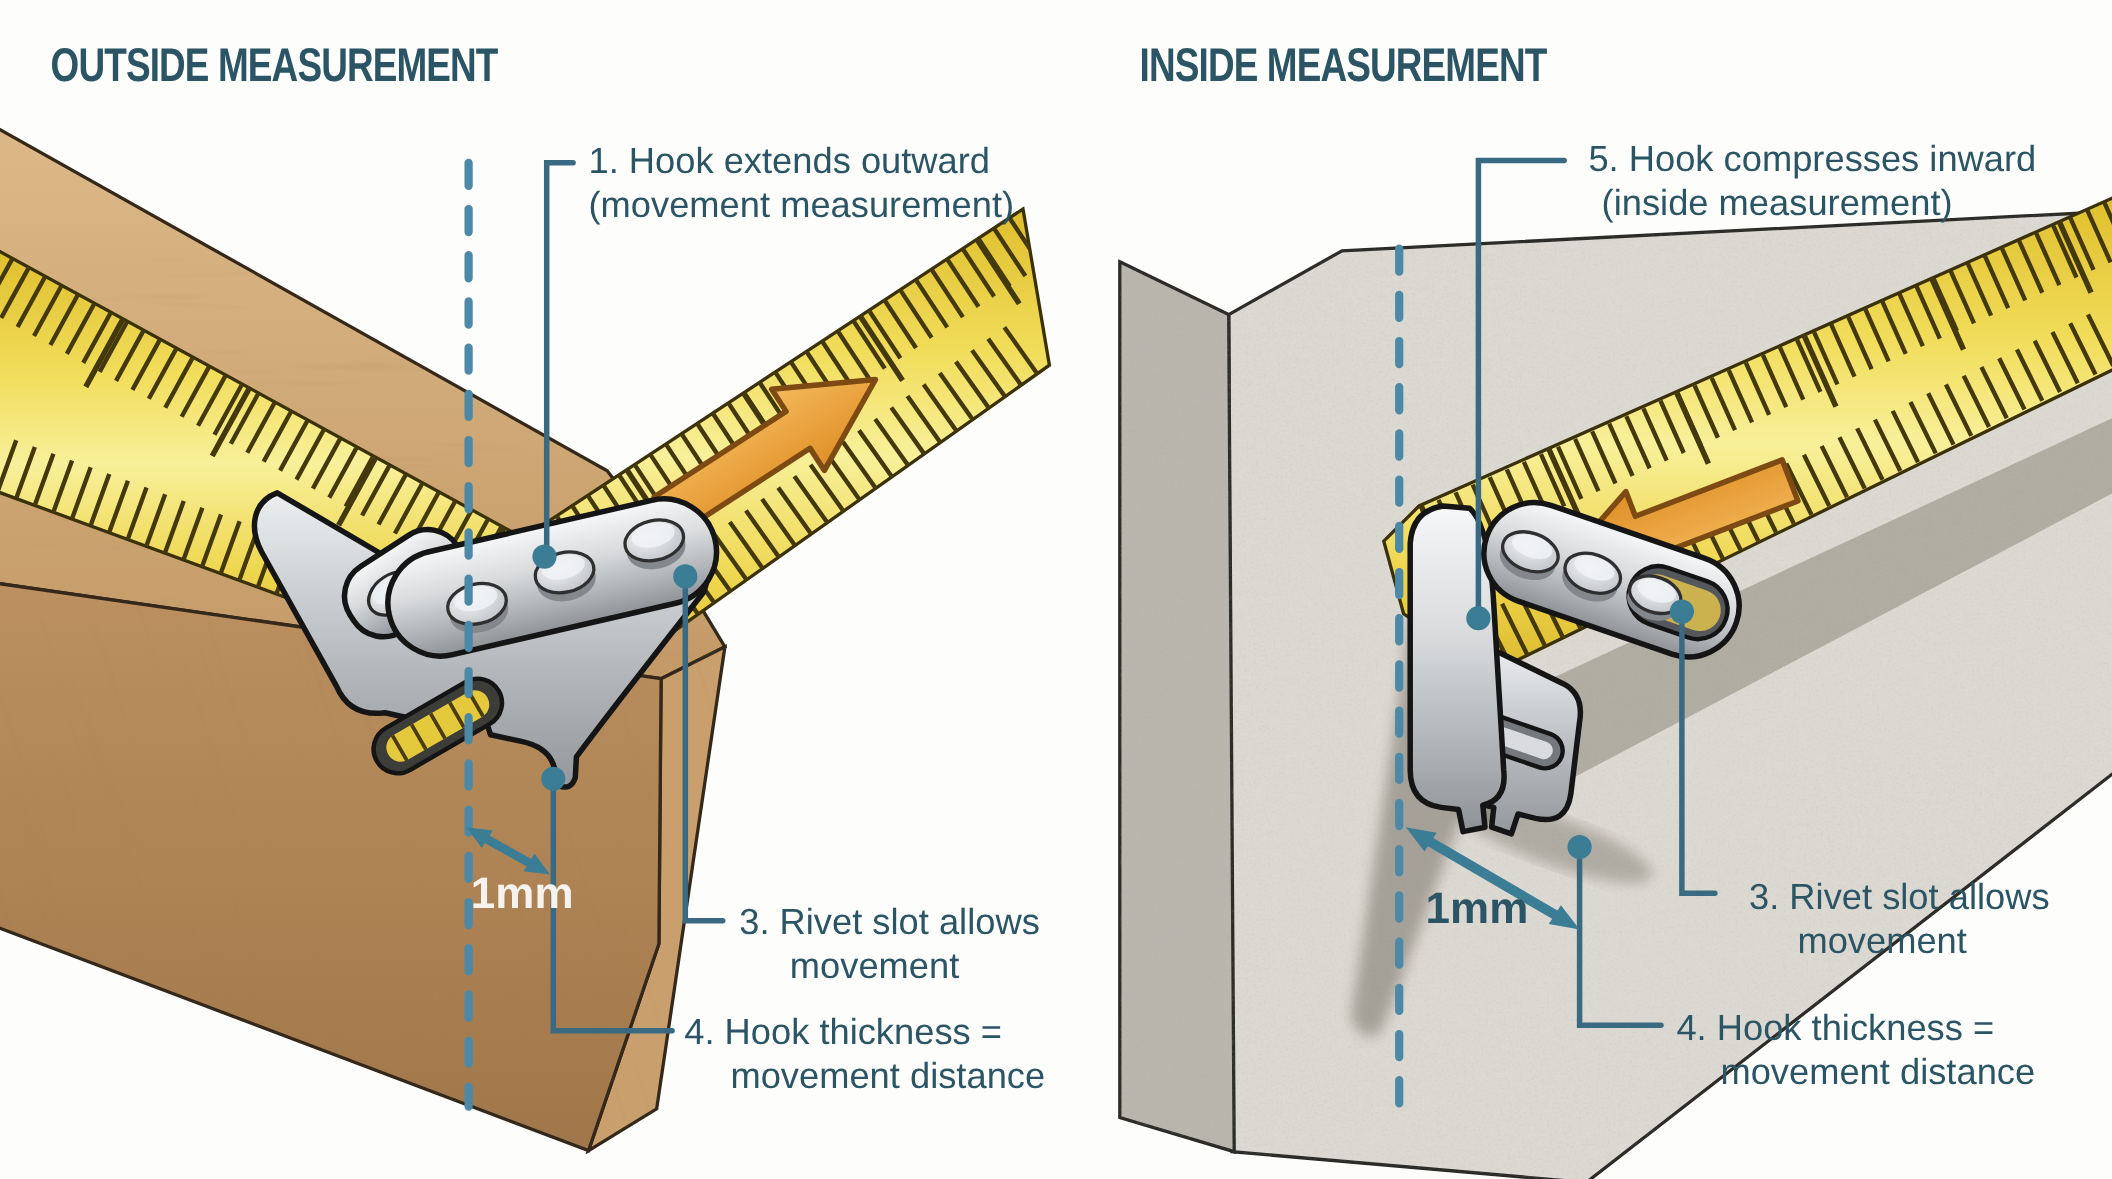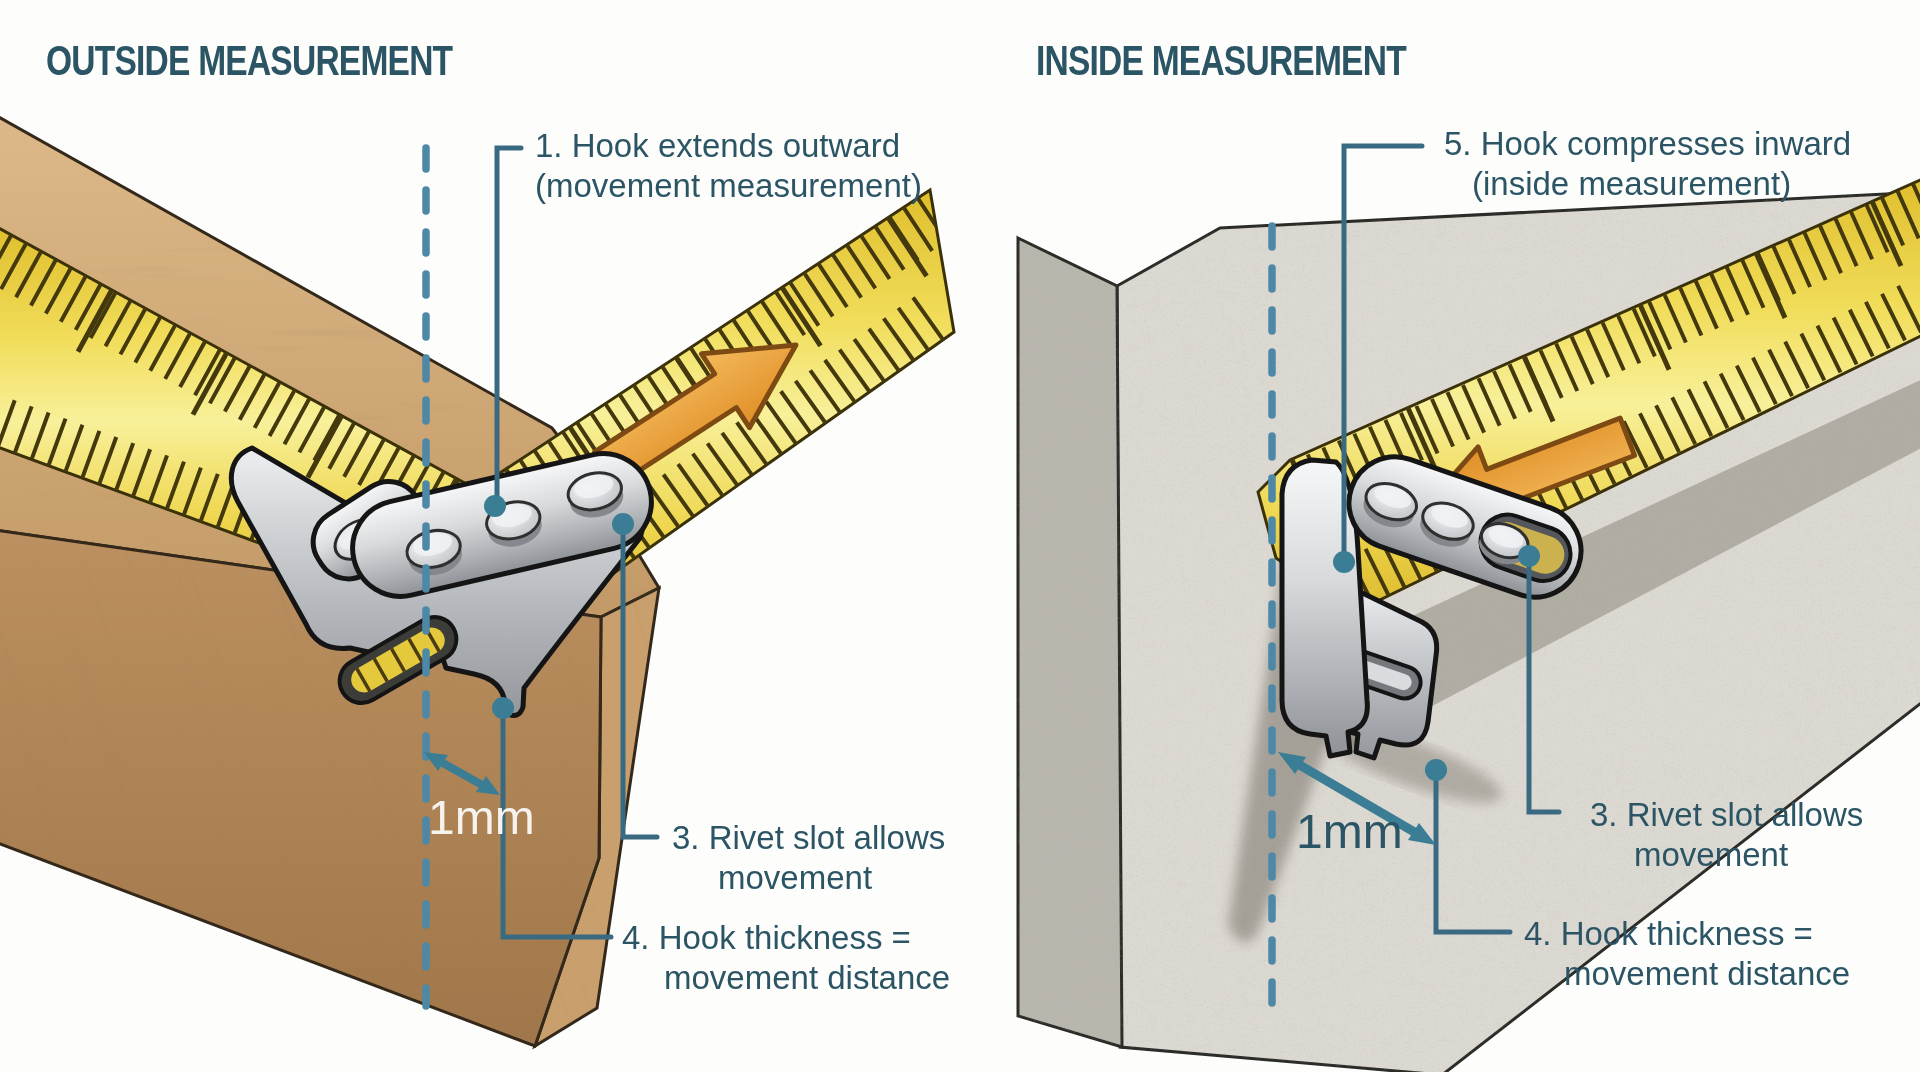--- a/index.html
+++ b/index.html
@@ -4,21 +4,21 @@
 <style>
   html,body{margin:0;padding:0;background:#ffffff;}
   .stage{position:relative;width:1920px;height:1072px;background:#fdfdfc;overflow:hidden;
          font-family:"Liberation Sans", sans-serif;}
   .stage svg{position:absolute;top:0;}
   #scene-left{left:0;}
   #scene-right{left:960px;}
   .txt{position:absolute;color:#2b5565;font-size:33px;line-height:40px;white-space:nowrap;}
   .title{position:absolute;color:#2b5565;font-size:43px;font-weight:bold;letter-spacing:-1px;
          transform:scaleX(.78);transform-origin:left top;white-space:nowrap;}
-  .dim{position:absolute;font-size:48px;font-weight:normal;white-space:nowrap;}
+  .dim{position:absolute;font-size:40px;font-weight:bold;white-space:nowrap;}
   .dim.light{color:#f6f3ee;}
   .dim.dark{color:#2b5565;}
   .l2{display:block;}
 </style>
 </head>
 <body>
 
 <div class="stage">
 
   <svg id="scene-left" width="960" height="1072" viewBox="0 0 960 1072">
@@ -265,21 +265,21 @@
   <div class="title" style="left:46px;top:36px;">OUTSIDE MEASUREMENT</div>
   <div class="title" style="left:1036px;top:36px;">INSIDE MEASUREMENT</div>
 
   <div class="txt" style="left:535px;top:126px;">
     <span>1. Hook extends outward</span>
     <span class="l2">(movement measurement)</span>
   </div>
 
   <div class="txt" style="left:1444px;top:124px;">
     <span>5. Hook compresses inward</span>
-    <span class="l2" style="margin-left:28px;">(inside measurement)</span>
+    <span class="l2" style="margin-left:12px;">(inside measurement)</span>
   </div>
 
   <div class="txt" style="left:672px;top:818px;">
     <span>3. Rivet slot allows</span>
     <span class="l2" style="margin-left:46px;">movement</span>
   </div>
 
   <div class="txt" style="left:622px;top:918px;">
     <span>4. Hook thickness =</span>
     <span class="l2" style="margin-left:42px;">movement distance</span>

